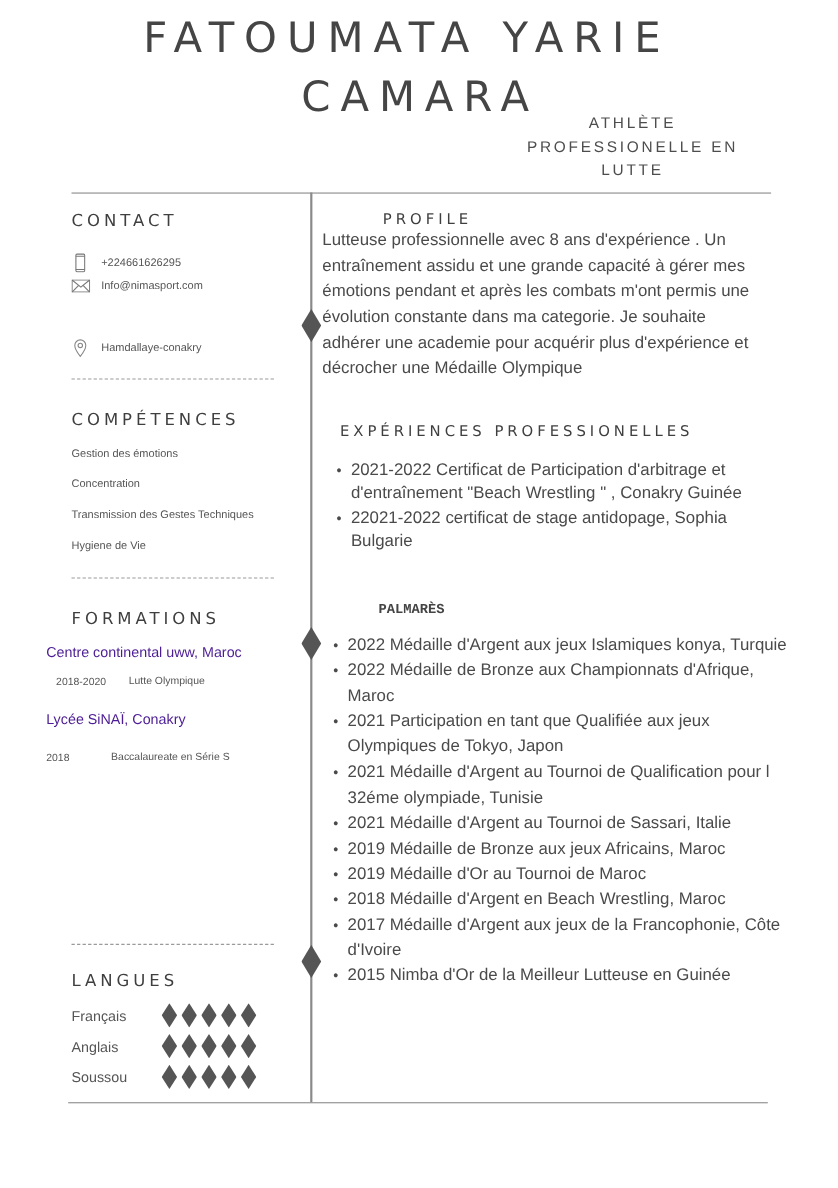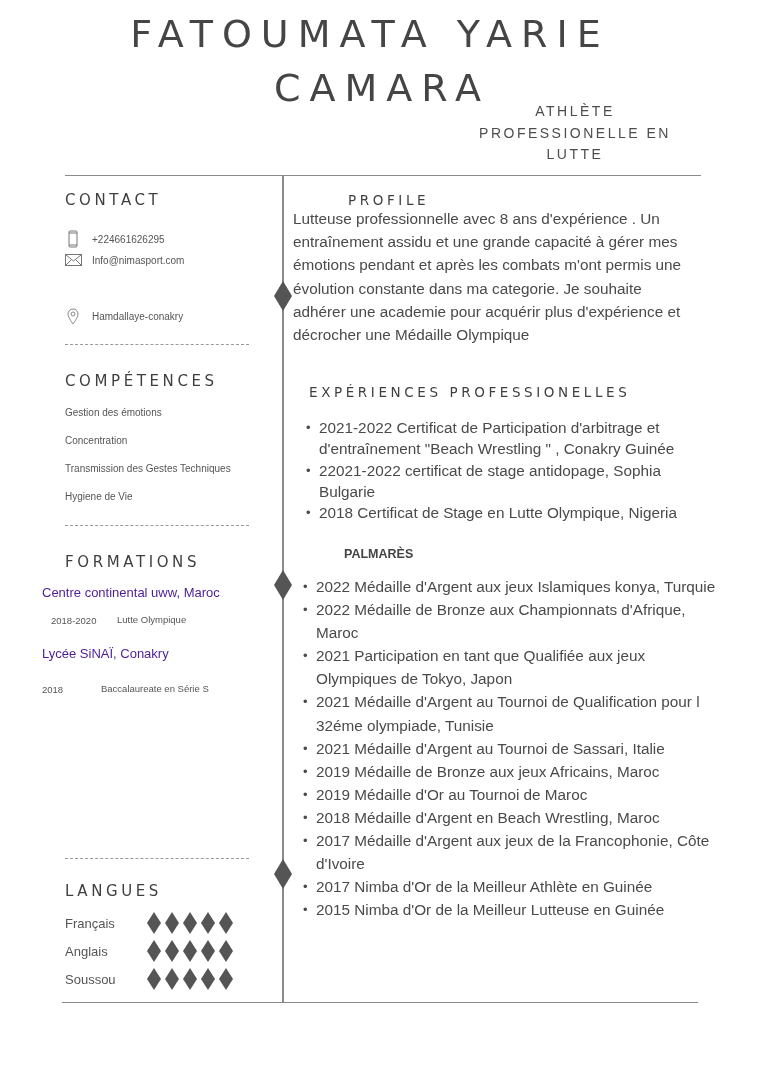--- a/index.html
+++ b/index.html
@@ -20,21 +20,21 @@
   .skill { position: absolute; left: 65px; font-size: 10px; color: #555; }
   .form-title { position: absolute; font-size: 13px; color: #4c1d95; }
   .form-sub { position: absolute; font-size: 9.5px; color: #555; }
   .lang-row { position: absolute; left: 65px; display: flex; align-items: center; }
   .lang-label { width: 82px; font-size: 13px; color: #555; }
   .lang-dots { display: flex; gap: 4px; }
   .profile-text { position: absolute; left: 293px; top: 207px; width: 400px; font-size: 15.3px; line-height: 23.2px; color: #4a4a4a; }
   ul.blist { position: absolute; margin: 0; padding: 0; list-style: none; }
   ul.blist li { position: relative; padding-left: 13px; font-size: 15.3px; line-height: 21.3px; color: #4a4a4a; }
   ul.blist li::before { content: "•"; position: absolute; left: 0; top: 0; font-size: 13px; color: #4a4a4a; }
-  .palm-title { position: absolute; left: 344px; top: 547px; font-size: 12.5px; font-weight: bold; color: #444; }
+  .palm-title { position: absolute; left: 344px; top: 547px; font-size: 12.5px; font-weight: bold; color: #444; font-family: Liberation Mono, monospace; }
 </style>
 </head>
 <body>
 
 <div class="name name1">FATOUMATA YARIE</div>
 <div class="name name2">CAMARA</div>
 <div class="job">
   <div>ATHLÈTE</div>
   <div>PROFESSIONELLE EN</div>
   <div>LUTTE</div>
@@ -173,29 +173,27 @@
     </span>
 </div>
 
 <div class="sec-title" style="left:320px; top:192px; font-size:13.5px;margin-left:28px;">PROFILE</div>
 <div class="profile-text">Lutteuse professionnelle avec 8 ans d'expérience . Un entraînement assidu et une grande capacité à gérer mes émotions pendant et après les combats m'ont permis une évolution constante dans ma categorie. Je souhaite adhérer une academie pour acquérir plus d'expérience et décrocher une Médaille Olympique</div>
 
 <div class="sec-title" style="left:309px; top:384px; font-size:13.5px;">EXPÉRIENCES PROFESSIONELLES</div>
 <ul class="blist" style="left:306px; top:417px; width:380px;">
   <li>2021-2022 Certificat de Participation d'arbitrage et d'entraînement "Beach Wrestling " , Conakry Guinée</li>
   <li>22021-2022 certificat de stage antidopage, Sophia Bulgarie</li>
-  <li>2018 Certificat de Stage en Lutte Olympique, Nigeria</li>
 </ul>
 
 <div class="palm-title">PALMARÈS</div>
 <ul class="blist" style="left:303px; top:575px; width:420px; line-height:23.1px;">
   <li style="line-height:23.1px;">2022 Médaille d'Argent aux jeux Islamiques konya, Turquie</li>
   <li style="line-height:23.1px;">2022 Médaille de Bronze aux Championnats d'Afrique, Maroc</li>
   <li style="line-height:23.1px;">2021 Participation en tant que Qualifiée aux jeux Olympiques de Tokyo, Japon</li>
   <li style="line-height:23.1px;">2021 Médaille d'Argent au Tournoi de Qualification pour l 32éme olympiade, Tunisie</li>
   <li style="line-height:23.1px;">2021 Médaille d'Argent au Tournoi de Sassari, Italie</li>
   <li style="line-height:23.1px;">2019 Médaille de Bronze aux jeux Africains, Maroc</li>
   <li style="line-height:23.1px;">2019 Médaille d'Or au Tournoi de Maroc</li>
   <li style="line-height:23.1px;">2018 Médaille d'Argent en Beach Wrestling, Maroc</li>
   <li style="line-height:23.1px;">2017 Médaille d'Argent aux jeux de la Francophonie, Côte d'Ivoire</li>
-  <li style="line-height:23.1px;">2017  Nimba d'Or de la Meilleur Athlète en Guinée</li>
   <li style="line-height:23.1px;">2015 Nimba d'Or de la Meilleur Lutteuse en Guinée</li>
 </ul>
 
 </body></html>

